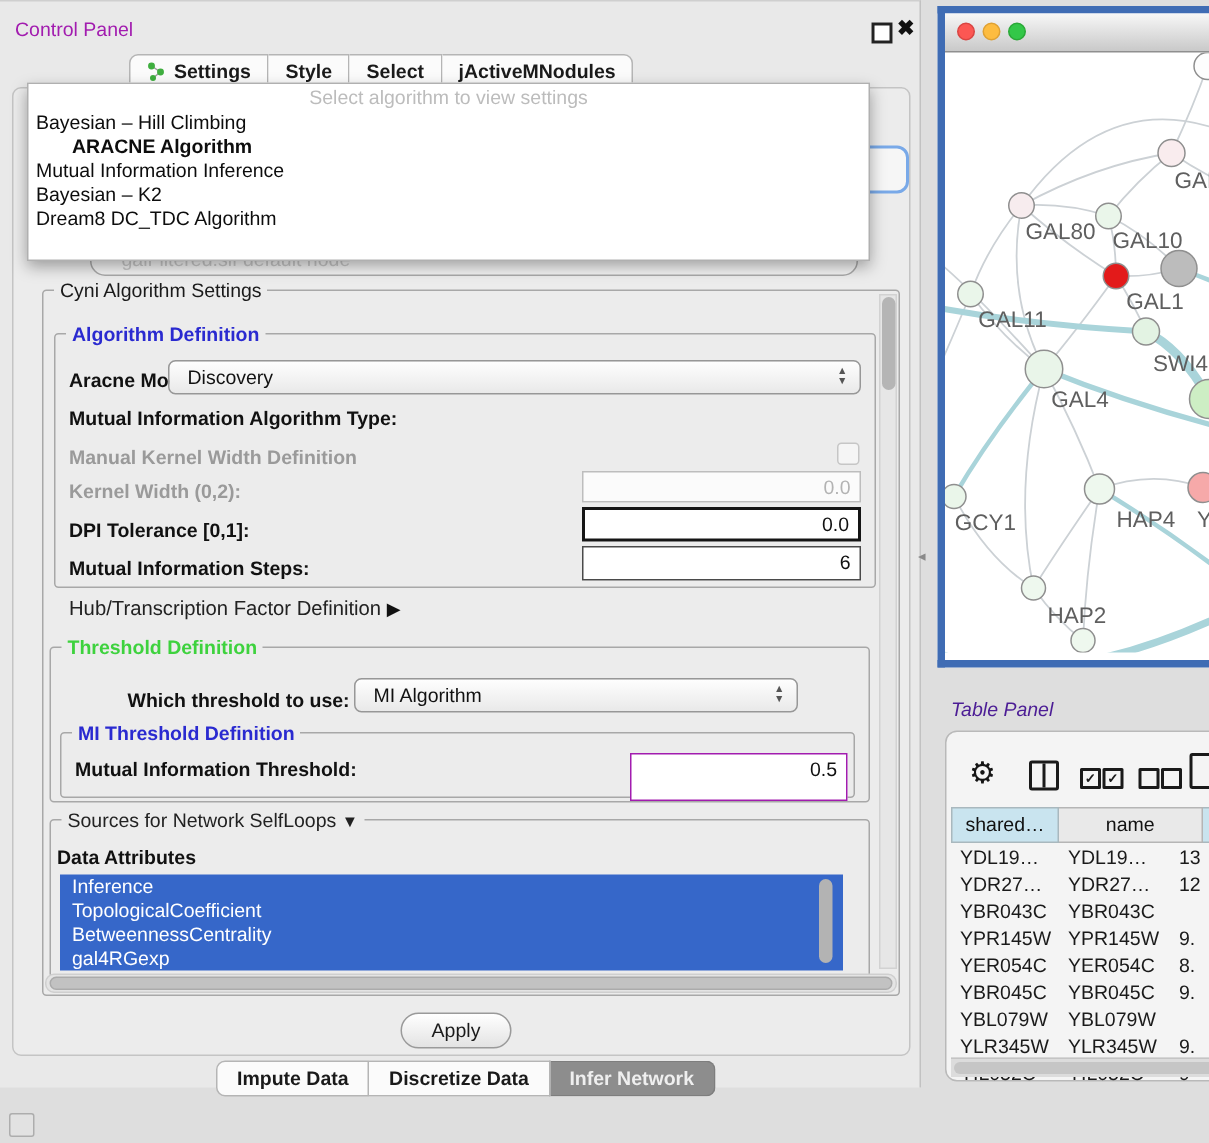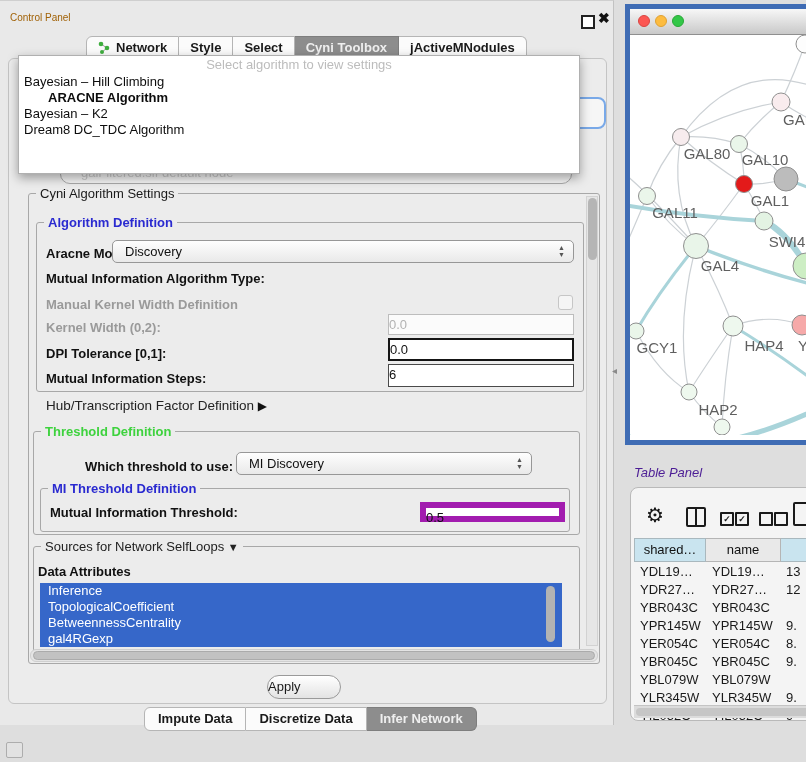--- a/index.html
+++ b/index.html
@@ -2,21 +2,21 @@
 <html><head>
 <meta charset="utf-8">
 <style>
   html,body{margin:0;padding:0;}
   #root{position:relative;width:806px;height:762px;background:#dedede;overflow:hidden;
         font-family:"Liberation Sans",sans-serif;font-size:13px;color:#1a1a1a;}
   .abs{position:absolute;}
 
   
   .cp-window{left:0;top:8;width:613px;height:724px;background:#e9e9e9;border-right:1px solid #c2c2c2;border-top:1px solid #cfcfcf;}
-  .cp-title{left:10px;top:12px;font-size:10px;color:#a16207;}
+  .cp-title{left:10px;top:12px;font-size:13px;color:#a21caf;}
   .float-btn{left:581px;top:15px;width:10px;height:10px;border:2px solid #222;background:#fff;}
   .close-btn{left:598px;top:10px;font-size:14px;font-weight:700;color:#111;}
 
   .tabstrip{left:86px;top:36px;display:flex;}
   .tab{padding:3px 11px 4px 11px;background:#fbfbfb;border:1px solid #b5b5b5;border-left:none;
        font-weight:600;color:#1a1a1a;white-space:nowrap;display:flex;align-items:center;gap:5px;}
   .tab.first{border-left:1px solid #b5b5b5;border-radius:6px 0 0 0;}
   .tab.last{border-radius:0 6px 0 0;}
   .tab.sel{background:#8d8d8d;color:#efefef;border-color:#7e7e7e;}
 
@@ -39,37 +39,37 @@
   .gtitle{position:absolute;background:#ececec;padding:0 4px;line-height:14px;white-space:nowrap;}
   .blue{color:#2a2ad0;font-weight:700;}
   .green{color:#3ed23e;font-weight:700;}
   .lbl{position:absolute;font-weight:700;color:#111;white-space:nowrap;}
   .lbl.dis{color:#9a9a9a;}
   .txt{position:absolute;color:#222;white-space:nowrap;}
 
   .combo{position:absolute;border:1px solid #979797;border-radius:5px;
          background:linear-gradient(#fefefe,#e9e9e9);line-height:21px;padding-left:12px;box-sizing:border-box;color:#111;}
   .spin{position:absolute;right:8px;top:3px;display:flex;flex-direction:column;line-height:7px;font-size:7px;color:#555;}
-  .field{position:absolute;background:#fff;text-align:left;padding-right:6px;line-height:20px;box-sizing:border-box;color:#111;}
+  .field{position:absolute;background:#fff;text-align:right;padding-right:6px;line-height:20px;box-sizing:border-box;color:#111;}
   .field.dis{background:#fbfbfb;border:1px solid #bdbdbd;color:#b3b3b3;}
   .field.hot{border:2px solid #151515;}
   .field.med{border:1px solid #4a4a4a;}
   .checkbox{position:absolute;width:13px;height:13px;border:1px solid #c6c6c6;border-radius:3px;background:#f5f5f5;}
 
   .attr-list{left:40px;top:583px;width:522px;height:64px;background:#3667c9;overflow:hidden;}
   .attr-it{height:16px;line-height:16px;color:#fff;padding-left:8px;}
   .list-sb{left:546px;top:586px;width:9px;height:56px;background:#b3b3b3;border-radius:5px;}
 
   .vtrack{left:586px;top:196px;width:12px;height:450px;background:#e6e6e6;border:1px solid #d2d2d2;box-sizing:border-box;}
   .vthumb{left:588px;top:198px;width:9px;height:62px;background:#b5b5b5;border-radius:5px;}
   .htrack{left:30px;top:649px;width:568px;height:13px;background:#e4e4e4;border:1px solid #cfcfcf;border-radius:6px;box-sizing:border-box;}
   .hthumb{left:33px;top:651px;width:562px;height:9px;background:#c2c2c2;border:1px solid #ababab;border-radius:5px;box-sizing:border-box;}
 
   .apply{left:267px;top:675px;width:72px;height:22px;border:1px solid #9a9a9a;border-radius:12px;
-         background:linear-gradient(#ffffff,#e3e3e3);text-align:left;line-height:21px;}
+         background:linear-gradient(#ffffff,#e3e3e3);text-align:center;line-height:21px;}
 
   .btabs{left:144px;top:707px;display:flex;}
   .btab{padding:3px 13px 4px 13px;background:#fbfbfb;border:1px solid #b5b5b5;border-left:none;font-weight:600;}
   .btab.first{border-left:1px solid #b5b5b5;border-radius:6px 0 0 6px;}
   .btab.sel{background:#8d8d8d;color:#efefef;border-color:#7e7e7e;border-radius:0 6px 6px 0;}
 
   .corner-icon{left:6px;top:742px;width:15px;height:14px;border:1px solid #adadad;background:#e2e2e2;border-radius:2px;}
   .splitter{left:612px;top:365px;font-size:10px;color:#8a8a8a;}
 
   
@@ -113,46 +113,44 @@
 
   <div class="abs tabstrip">
     <div class="tab first">
       <svg width="13" height="13" viewBox="0 0 13 13">
         <line x1="3" y1="3" x2="9" y2="7" stroke="#9a9a9a"></line>
           <line x1="9" y1="7" x2="4" y2="11" stroke="#9a9a9a"></line>
         <circle cx="3" cy="3" r="2.3" fill="#3fae3f"></circle>
           <circle cx="9" cy="7" r="2.3" fill="#3fae3f"></circle>
           <circle cx="4" cy="11" r="2" fill="#3fae3f"></circle>
       </svg>
-      <span>Network</span>
+      <span>Settings</span>
     </div>
     <div class="tab">
         <span>Style</span>
       </div>
     <div class="tab">
         <span>Select</span>
-      </div>
-    <div class="tab sel">
-        <span>Cyni Toolbox</span>
       </div>
     <div class="tab last">
         <span>jActiveMNodules</span>
       </div>
   </div>
 
   <div class="abs main-panel"></div>
 
   <div class="abs combo-under">galFiltered.sif default node</div>
   <div class="abs combo-frag"></div>
 
   <div class="abs popup">
     <div class="ph">Select algorithm to view settings</div>
     <div id="popup-items">
         <div class="it">Bayesian – Hill Climbing</div>
         <div class="it b">ARACNE Algorithm</div>
+        <div class="it">Mutual Information Inference</div>
         <div class="it">Bayesian – K2</div>
         <div class="it">Dream8 DC_TDC Algorithm</div>
       </div>
   </div>
 
   <div class="abs group" style="left:28px;top:193px;width:570px;height:469px;"></div>
   <div class="gtitle" style="left:36px;top:187px;">Cyni Algorithm Settings</div>
 
   <div class="abs vtrack"></div>
   <div class="abs vthumb"></div>
@@ -186,31 +184,31 @@
   <div class="txt" style="left:46px;top:398px;font-size:13.5px;">
     <span>Hub/Transcription Factor Definition</span>
     <span style="font-size:12px;color:#111;"> ▶</span>
   </div>
 
   <div class="abs group" style="left:33px;top:431px;width:545px;height:102px;"></div>
   <div class="gtitle green" style="left:41px;top:425px;">Threshold Definition</div>
 
   <div class="lbl" style="left:85px;top:459px;">Which threshold to use:</div>
   <div class="combo" style="left:236px;top:452px;width:296px;height:23px;">
-    <span>MI Discovery</span>
+    <span>MI Algorithm</span>
     <span class="spin">
         <span>▲</span>
         <span>▼</span>
       </span>
   </div>
 
   <div class="abs group" style="left:40px;top:488px;width:528px;height:42px;"></div>
   <div class="gtitle blue" style="left:48px;top:482px;">MI Threshold Definition</div>
   <div class="lbl" style="left:50px;top:505px;">Mutual Information Threshold:</div>
-  <div class="field" style="left:420px;top:502px;width:145px;height:20px;border:6px solid #a21caf;">0.5</div>
+  <div class="field" style="left:420px;top:502px;width:145px;height:32px;border:1px solid #a21caf;">0.5</div>
 
   <div class="abs group" style="left:33px;top:546px;width:545px;height:104px;"></div>
   <div class="gtitle" style="left:41px;top:540px;color:#222;">
     <span>Sources for Network SelfLoops</span>
     <span style="font-size:11px;"> ▼</span>
   </div>
   <div class="lbl" style="left:38px;top:564px;">Data Attributes</div>
   <div class="abs attr-list" id="attr-list">
       <div class="attr-it">Inference</div>
       <div class="attr-it">TopologicalCoefficient</div>
@@ -305,21 +303,21 @@
   <div class="abs gear">⚙</div>
   <div class="abs colicon"></div>
   <div class="cb abs" style="left:720px;top:512px;">✓</div>
   <div class="cb abs" style="left:735px;top:512px;">✓</div>
   <div class="cb abs" style="left:759px;top:512px;"></div>
   <div class="cb abs" style="left:774px;top:512px;"></div>
   <div class="abs docicon"></div>
 
   <div class="abs thead" id="table-head">
       <div class="th" style="width: 72px;">shared…</div>
-      <div class="th gray" style="width: 75px;">name</div>
+      <div class="th gray" style="width: 96px;">name</div>
       <div class="th" style="width: 90px; text-align: left; padding-left: 86px;">A</div>
     </div>
   <div id="table-rows">
       <div class="trow" style="top: 563px;">
         <span style="left: 6px; width: 64px;">YDL19…</span>
         <span style="left: 78px; width: 67px;">YDL19…</span>
         <span style="left: 152px; width: 82px;">13</span>
       </div>
       <div class="trow" style="top: 581px;">
         <span style="left: 6px; width: 64px;">YDR27…</span>

